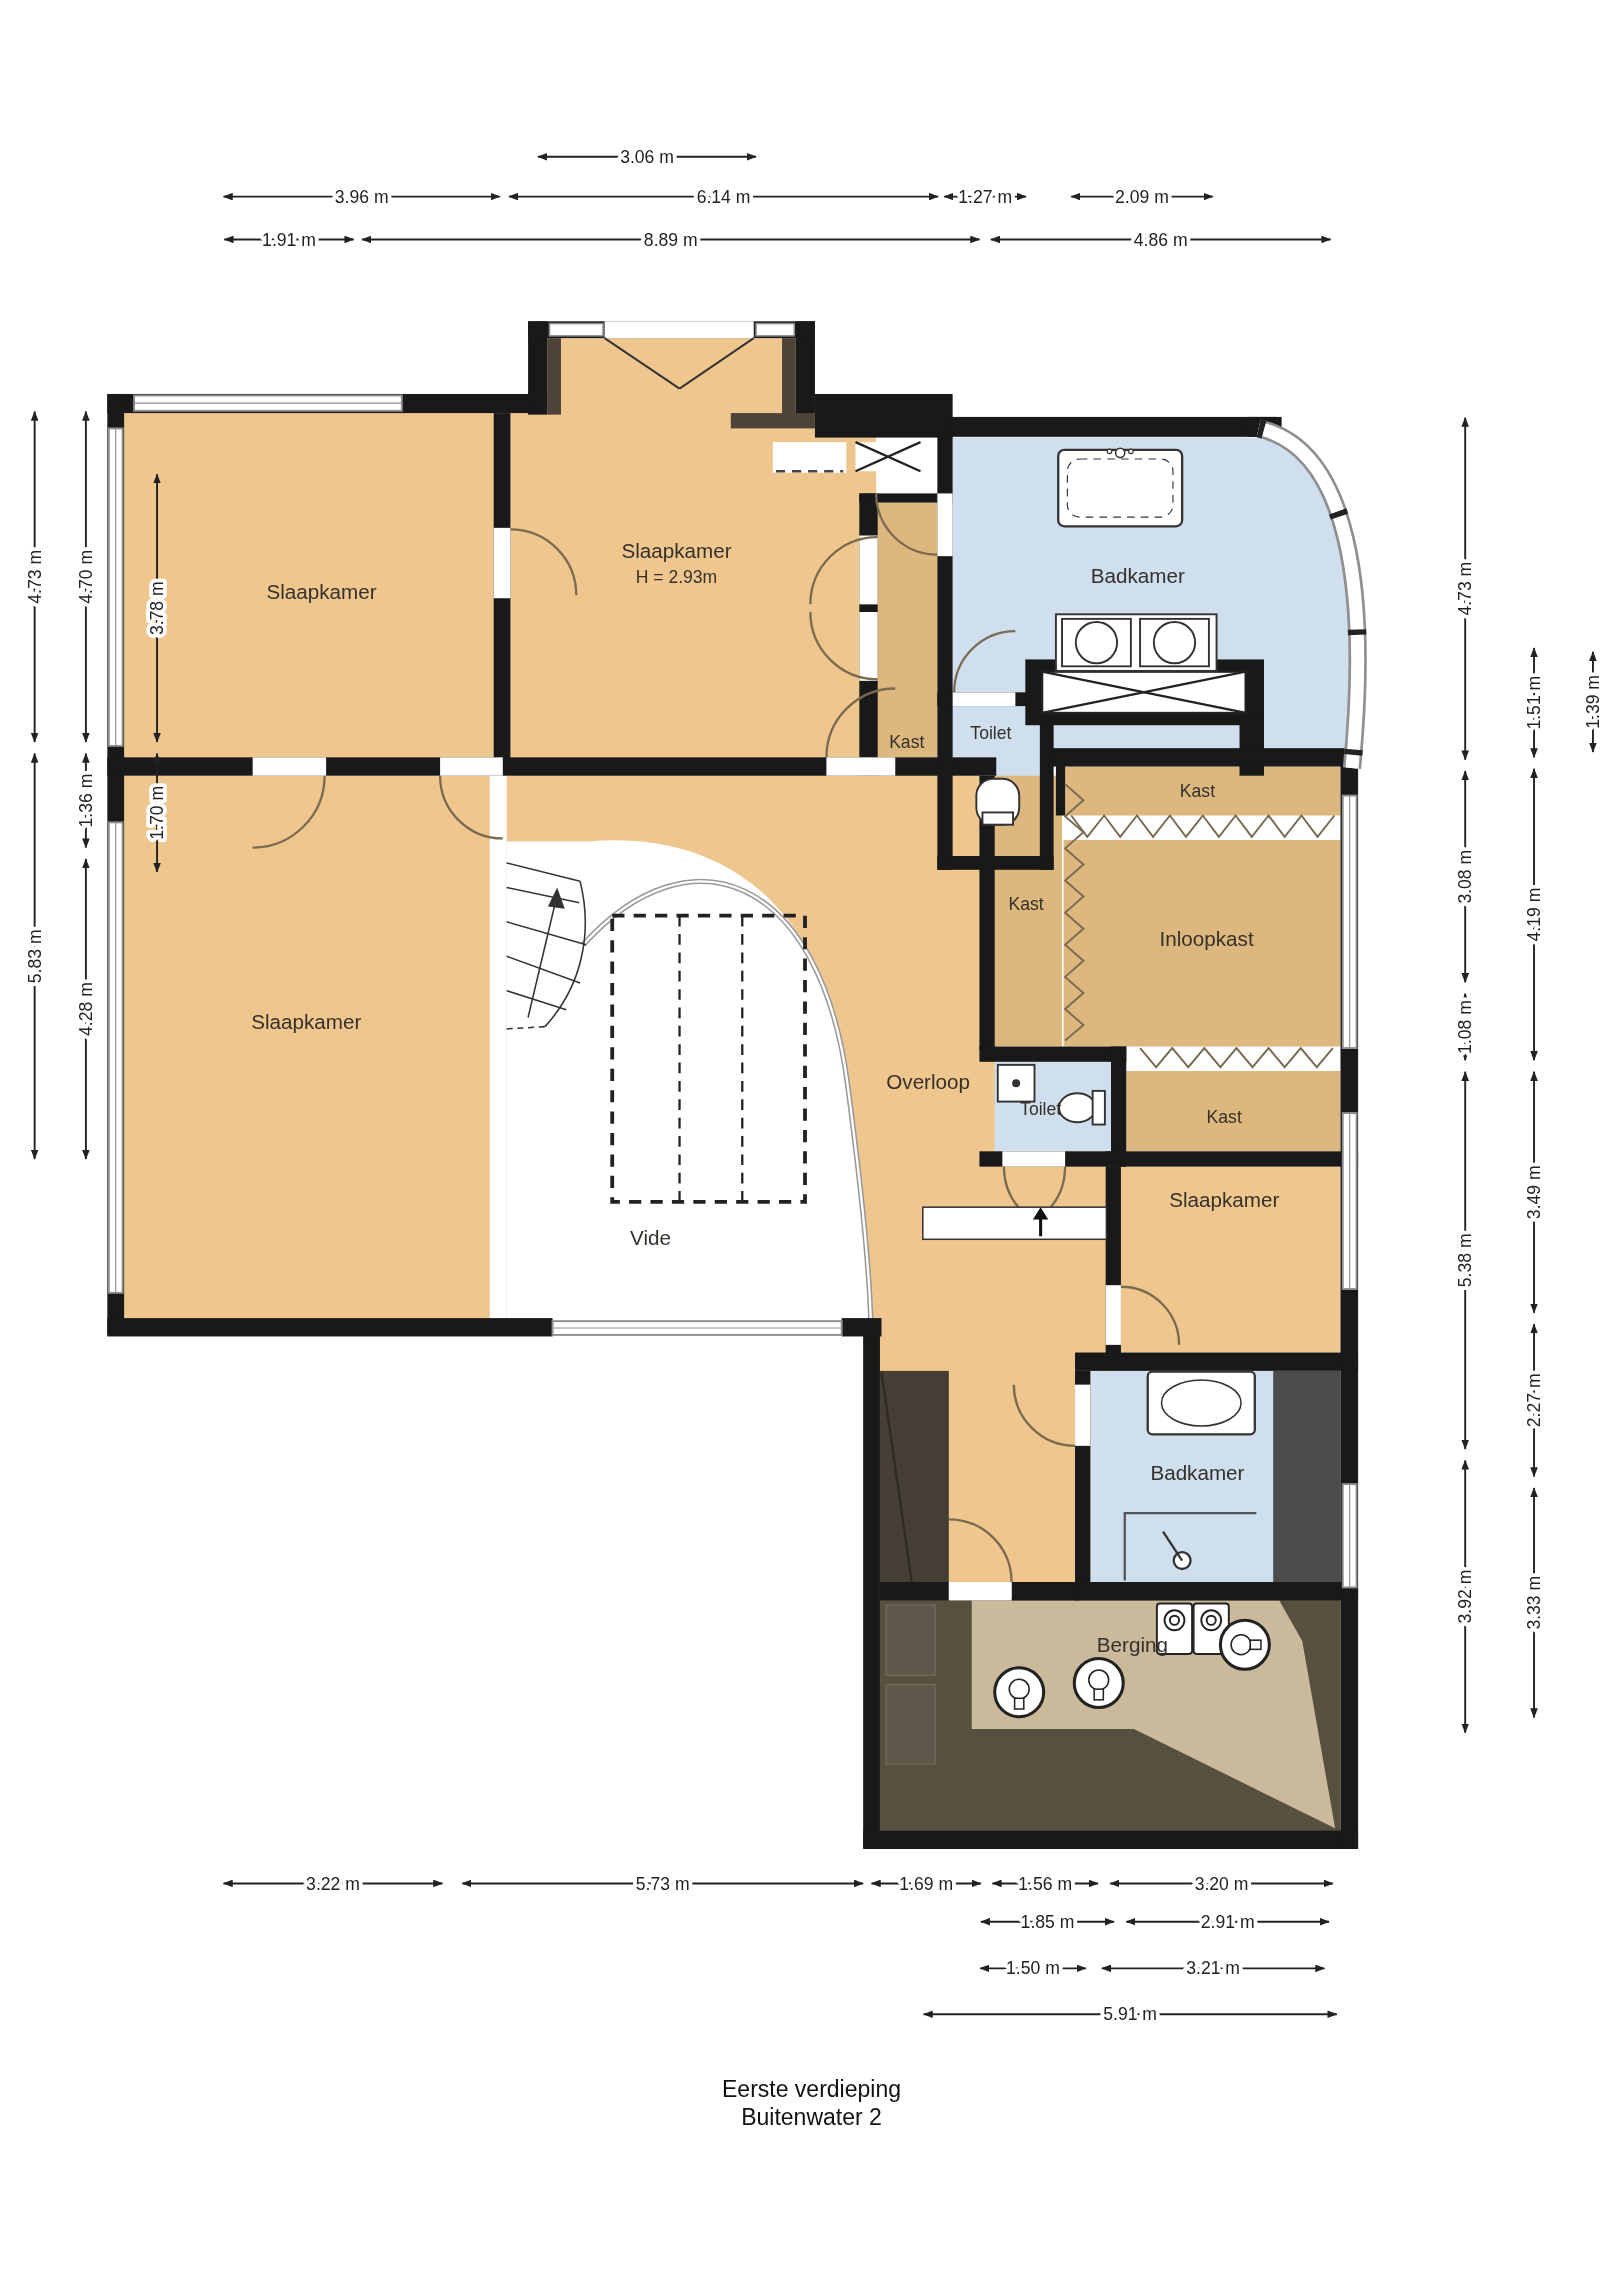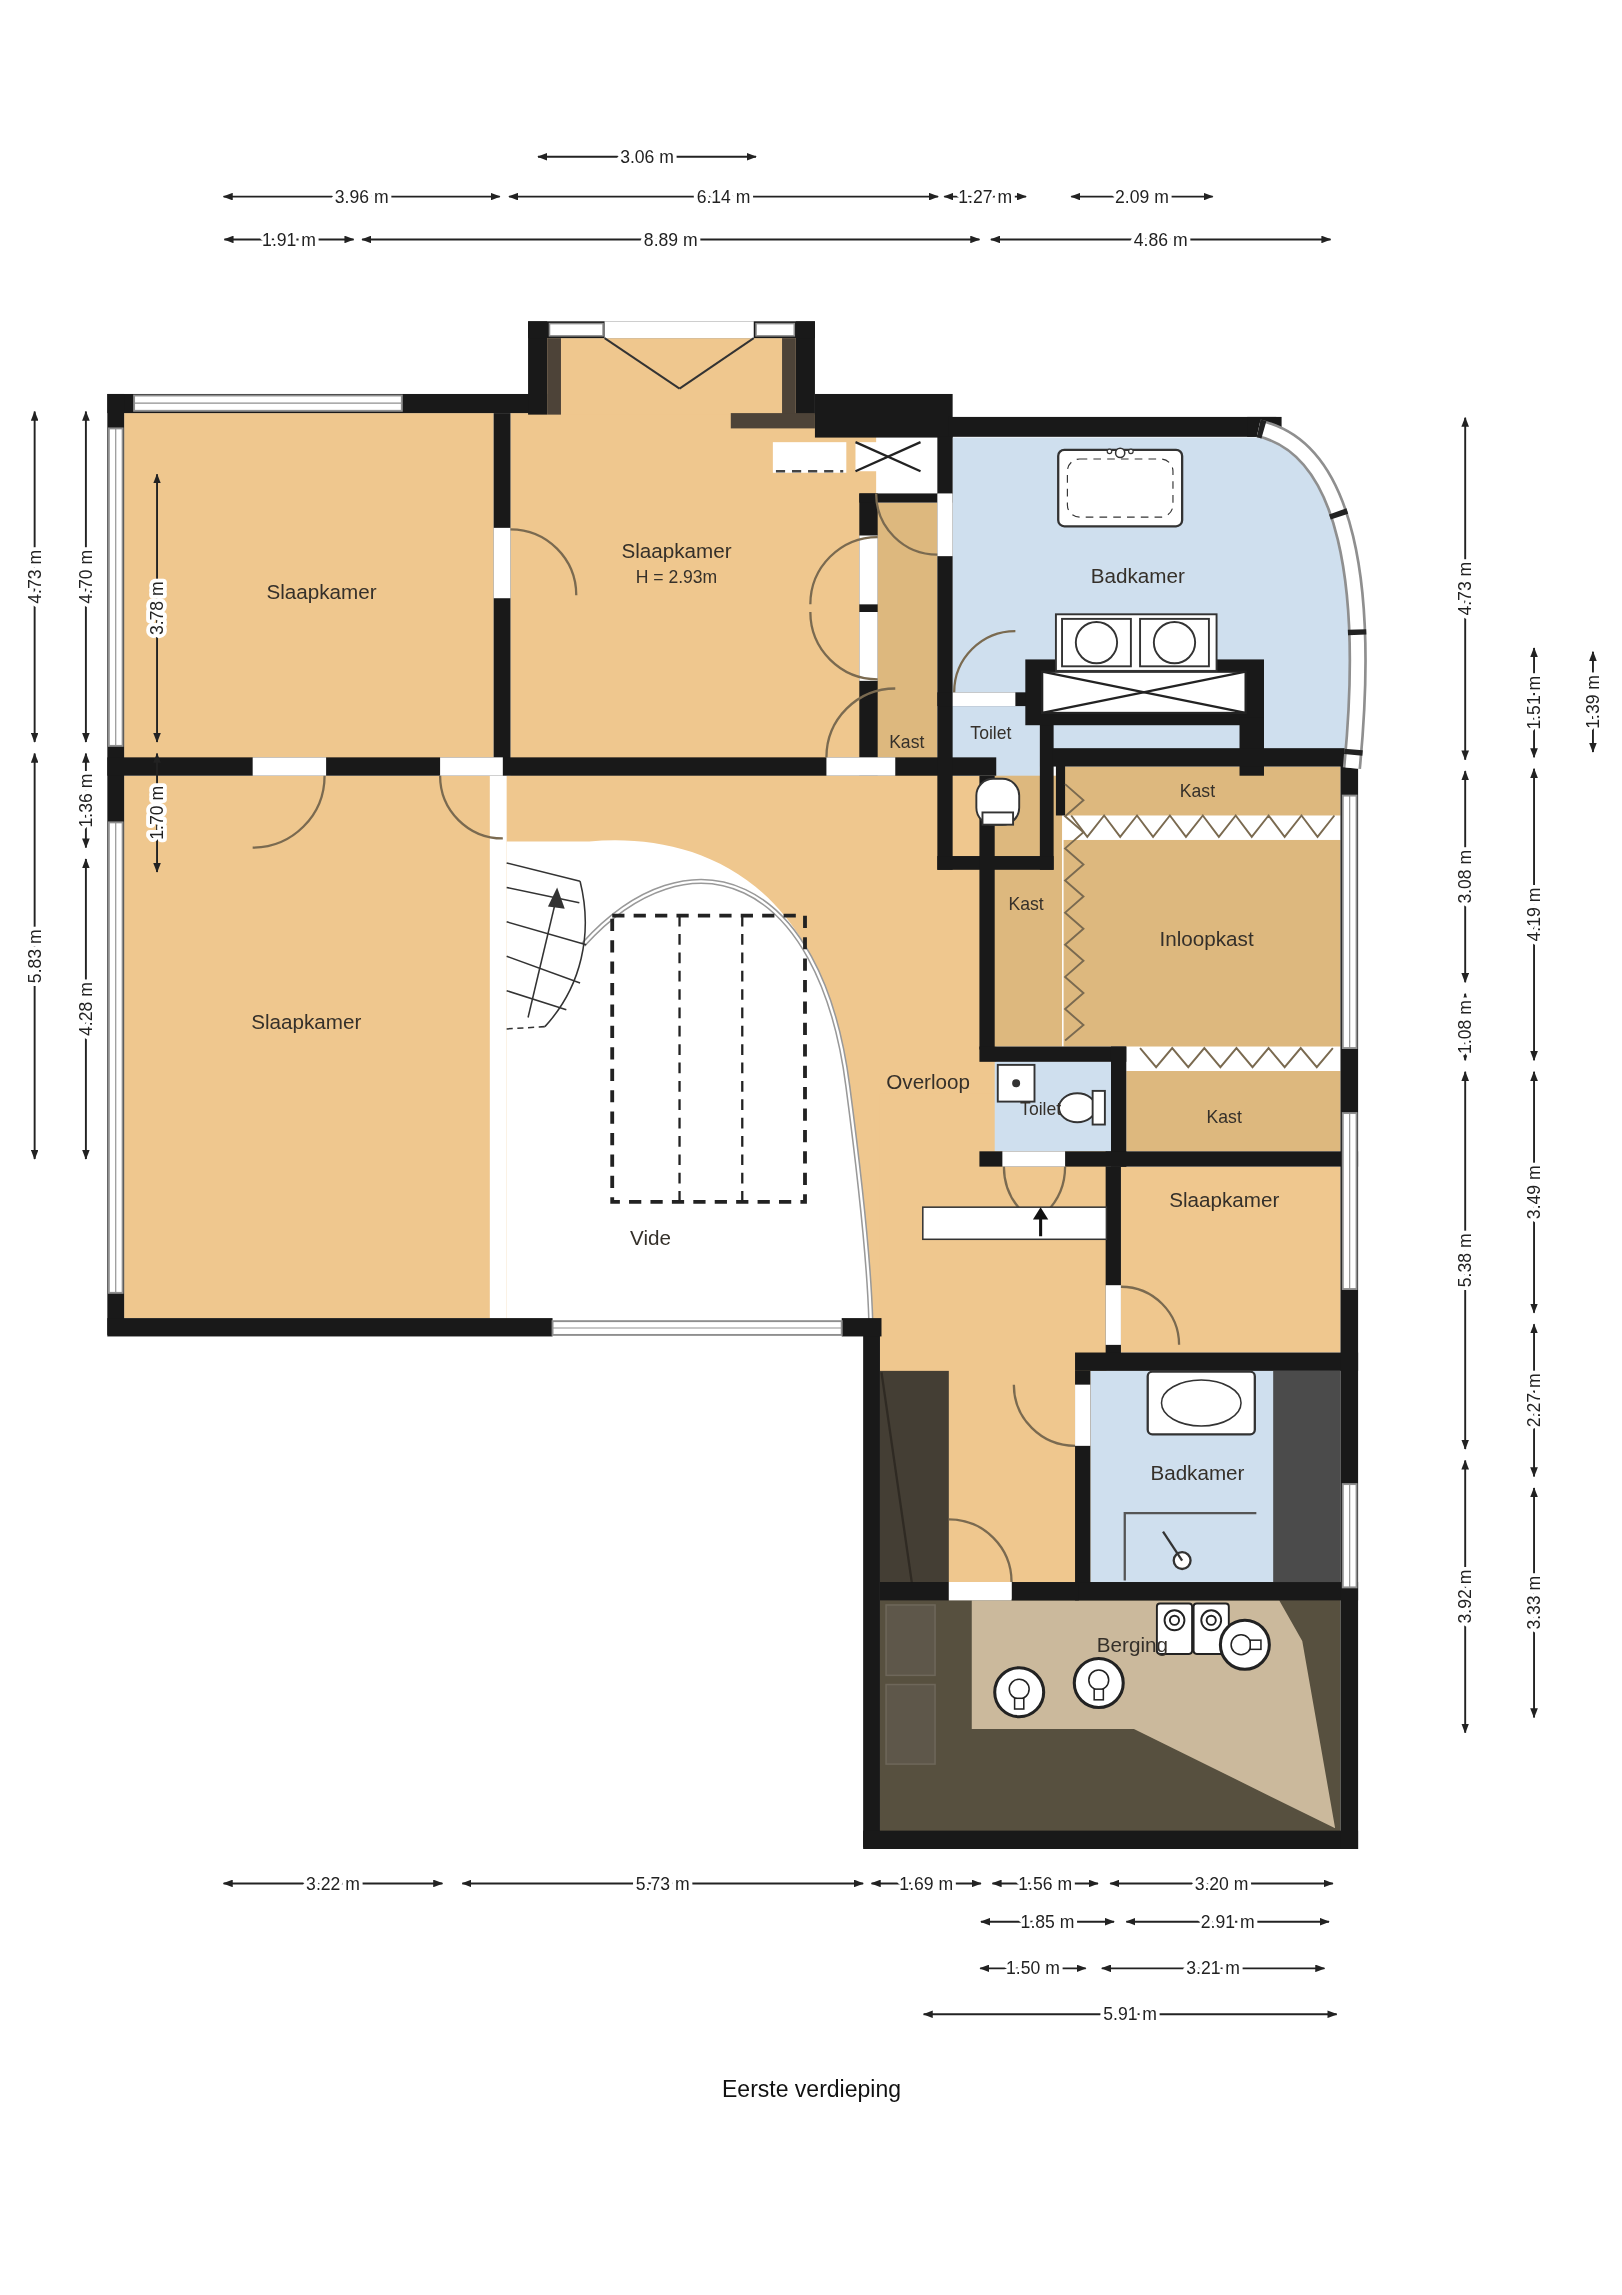--- a/index.html
+++ b/index.html
@@ -375,16 +375,17 @@
         <text x="2005" y="1838.5" class="dim-text" transform="rotate(-90 2005 1830.5)">2.27 m</text>
         <line x1="2005" y1="1945" x2="2005" y2="2245" class="dim-line" marker-start="url(#da)" marker-end="url(#da)"></line>
         <text x="2005" y="2103" class="dim-text" transform="rotate(-90 2005 2095)">3.33 m</text>
         <line x1="2082" y1="852" x2="2082" y2="983" class="dim-line" marker-start="url(#da)" marker-end="url(#da)"></line>
         <text x="2082" y="925.5" class="dim-text" transform="rotate(-90 2082 917.5)">1.39 m</text>
       </g>
 </svg>
 
 <div class="title-block">
   <div>Eerste verdieping</div>
+  <div>Buitenwater 2</div>
 </div>
 
 </div>
 
 
 </body></html>

